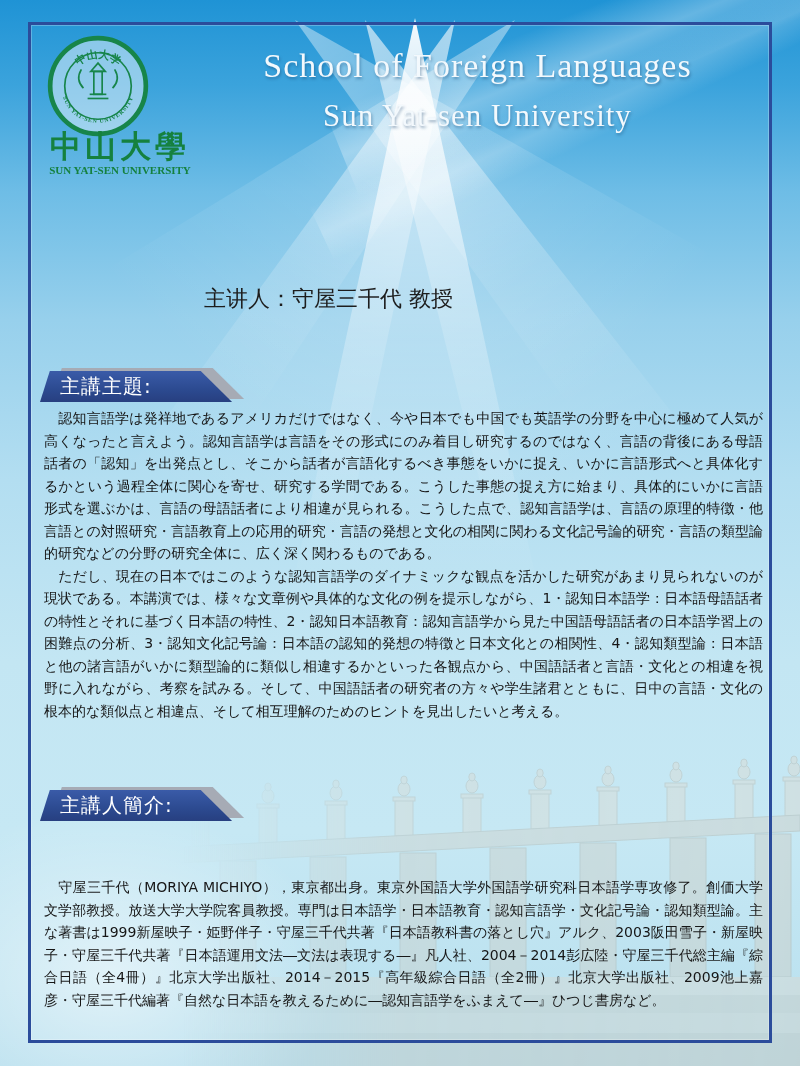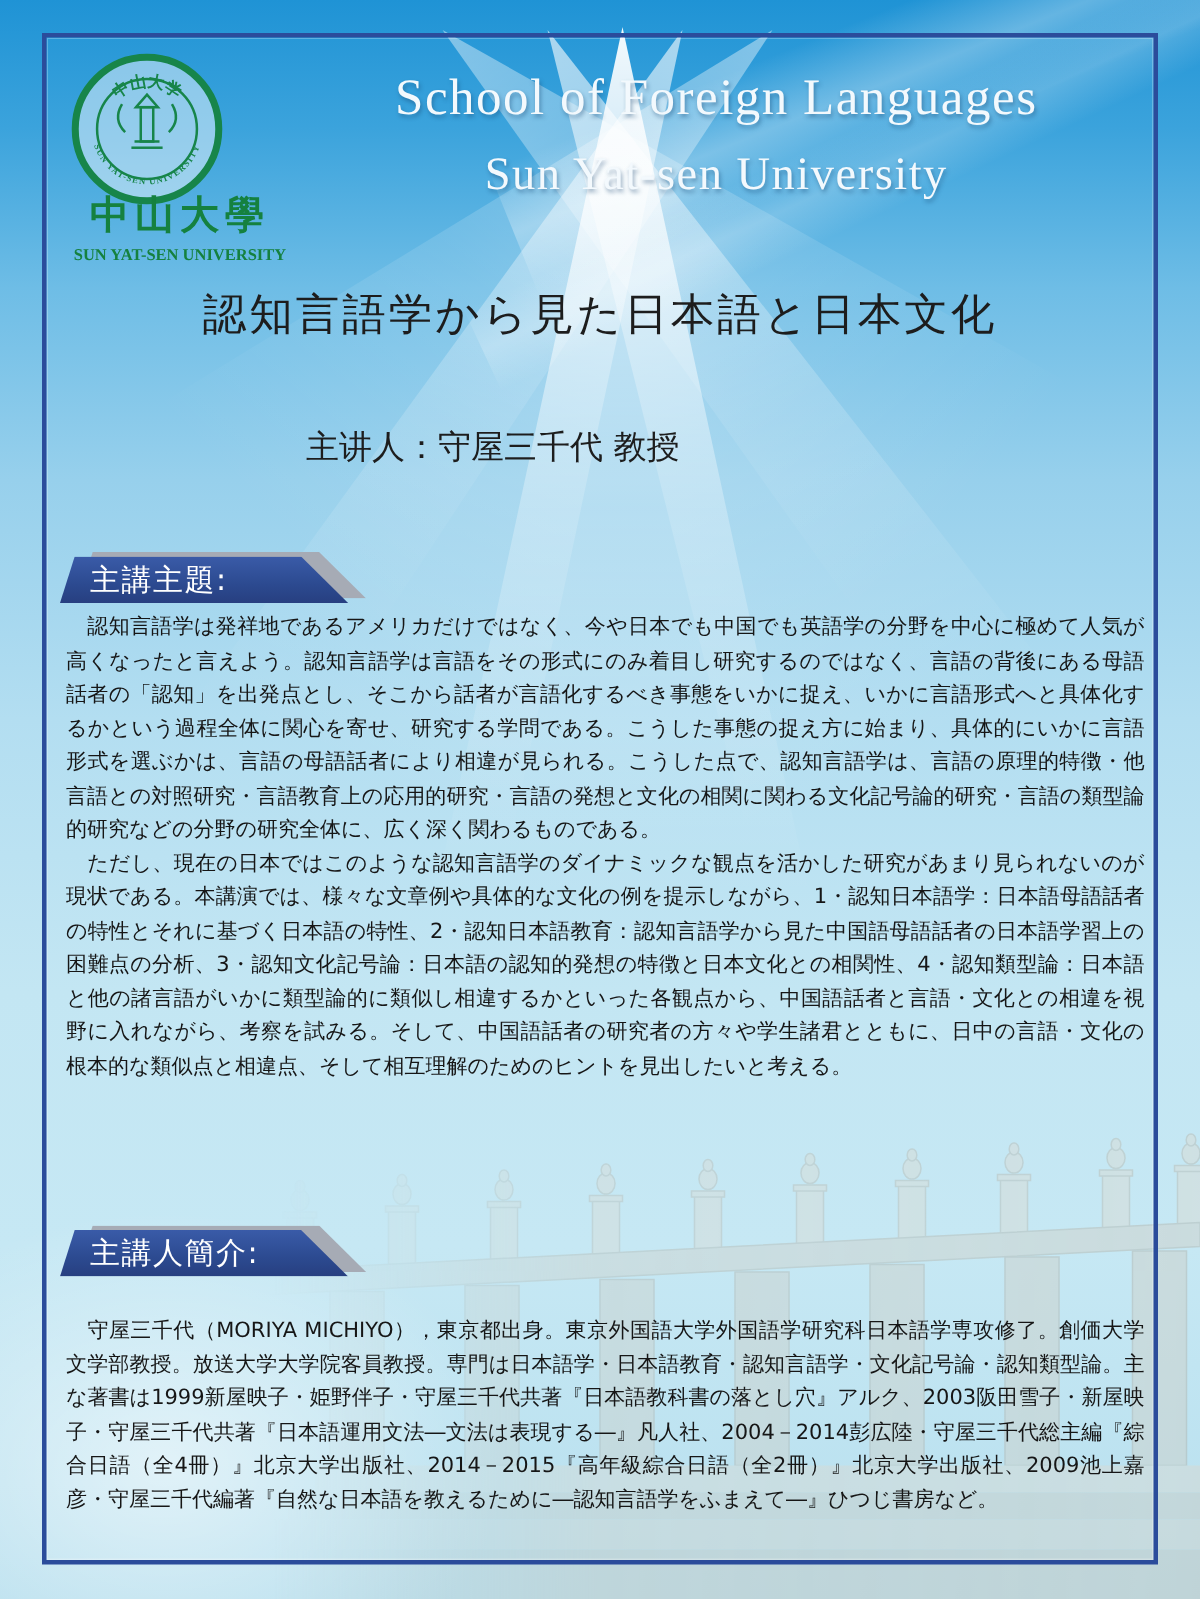--- a/index.html
+++ b/index.html
@@ -30,21 +30,21 @@
 
   
   .frame{position:absolute;left:28px;top:22px;width:738px;height:1015px;z-index:5;pointer-events:none;
     border:3px solid #2b4c9b;box-shadow:inset 0 0 0 1px rgba(255,255,255,.25);}
 
   .content{position:absolute;inset:0;z-index:6;}
 
   
   .seal{position:absolute;left:46px;top:34px;width:104px;height:104px;}
   .uni-cn{position:absolute;left:26px;top:126px;width:188px;text-align:center;
-    font-size:26px;font-weight:bold;color:#15813f;letter-spacing:4px;}
+    font-size:31px;font-weight:bold;color:#15813f;letter-spacing:4px;}
   .uni-en{position:absolute;left:22px;top:164px;width:196px;text-align:center;
     font-family:"Liberation Serif",serif;font-size:11px;font-weight:bold;color:#15813f;}
 
   
   .school-title{position:absolute;left:205px;top:44px;width:545px;text-align:center;
     font-family:"Liberation Serif",serif;font-weight:normal;color:#f3f9fd;
     text-shadow:1px 2px 3px rgba(25,70,115,.45);letter-spacing:1px;}
   .school-title .l1{font-size:34px;line-height:44px;}
   .school-title .l2{font-size:31px;line-height:40px;margin-top:8px;}
 
@@ -59,21 +59,21 @@
   
   .banner{position:absolute;width:196px;height:31px;}
   .banner .shadow{position:absolute;left:12px;top:-3px;width:100%;height:100%;background:#a6abb5;
     clip-path:polygon(5% 0,82% 0,98% 100%,0 100%);}
   .banner .main{position:absolute;left:0;top:0;width:100%;height:100%;box-sizing:border-box;
     background:linear-gradient(180deg,#3a5ba8 0%,#2c4a90 60%,#273f80 100%);
     clip-path:polygon(5% 0,82% 0,98% 100%,0 100%);
     display:flex;align-items:center;padding-left:20px;}
   .banner .main span{color:#ffffff;font-weight:normal;font-size:20px;letter-spacing:1px;}
   .banner-topic{left:40px;top:371px;}
-  .banner-bio{left:40px;top:820px;}
+  .banner-bio{left:40px;top:790px;}
 
   
   .topic-text{position:absolute;left:44px;top:407px;width:719px;}
   .bio-text{position:absolute;left:44px;top:876px;width:719px;}
   .para{margin:0;font-size:14px;line-height:22.5px;color:#161616;text-align:justify;}
 </style>
 </head>
 <body>
 
 <div class="poster">
@@ -210,21 +210,20 @@
     </svg>
     <div class="uni-cn">中山大學</div>
     <div class="uni-en">SUN  YAT-SEN UNIVERSITY</div>
 
     <div class="school-title">
       <div class="l1">School of Foreign Languages</div>
       <div class="l2">Sun Yat-sen University</div>
     </div>
 
     <div class="lecture-title">
-      <div>認知言語学から見た日本語と日本文化</div>
     </div>
 
     <div class="info-block">
       <div class="info-row">
         <span>主讲人：</span><span>守屋三千代 教授</span>
       </div>
     </div>
 
     <div class="banner banner-topic">
       <div class="shadow"></div>

